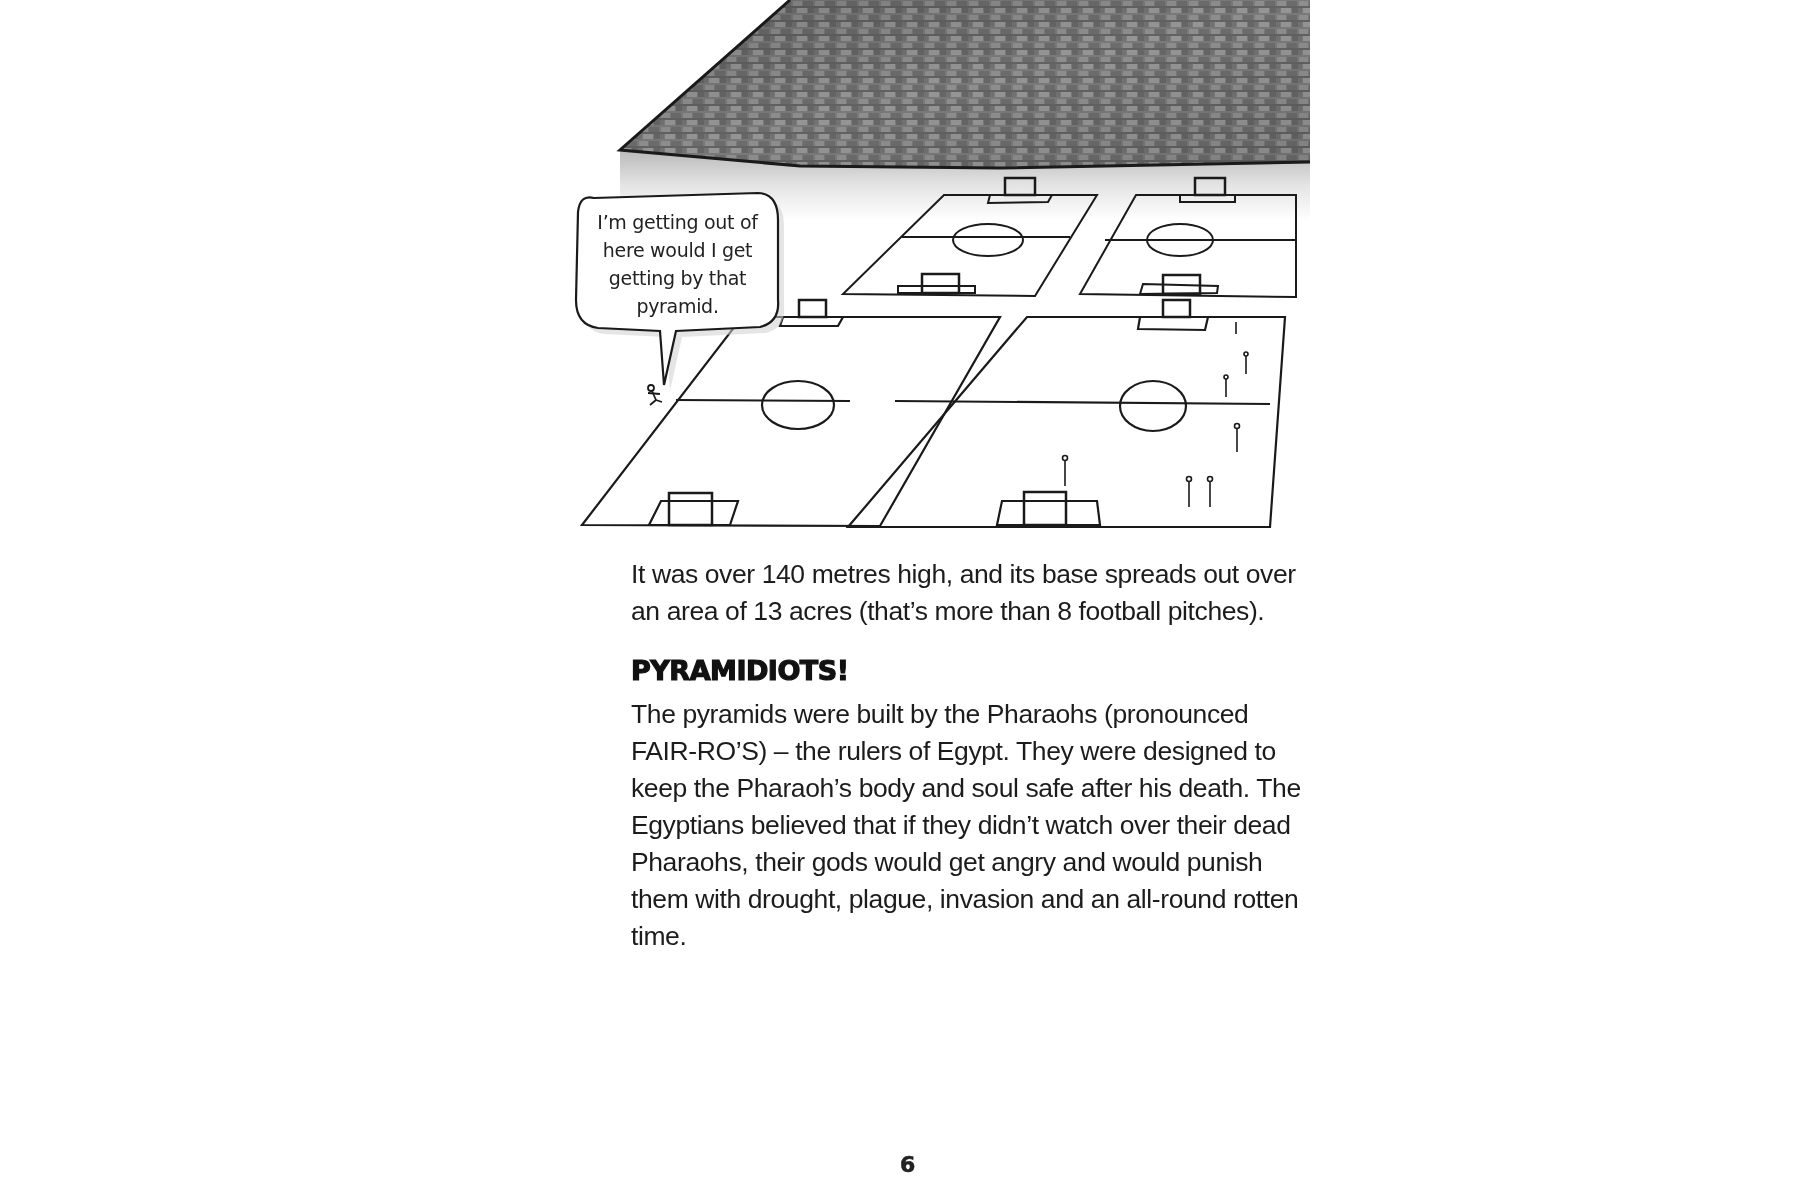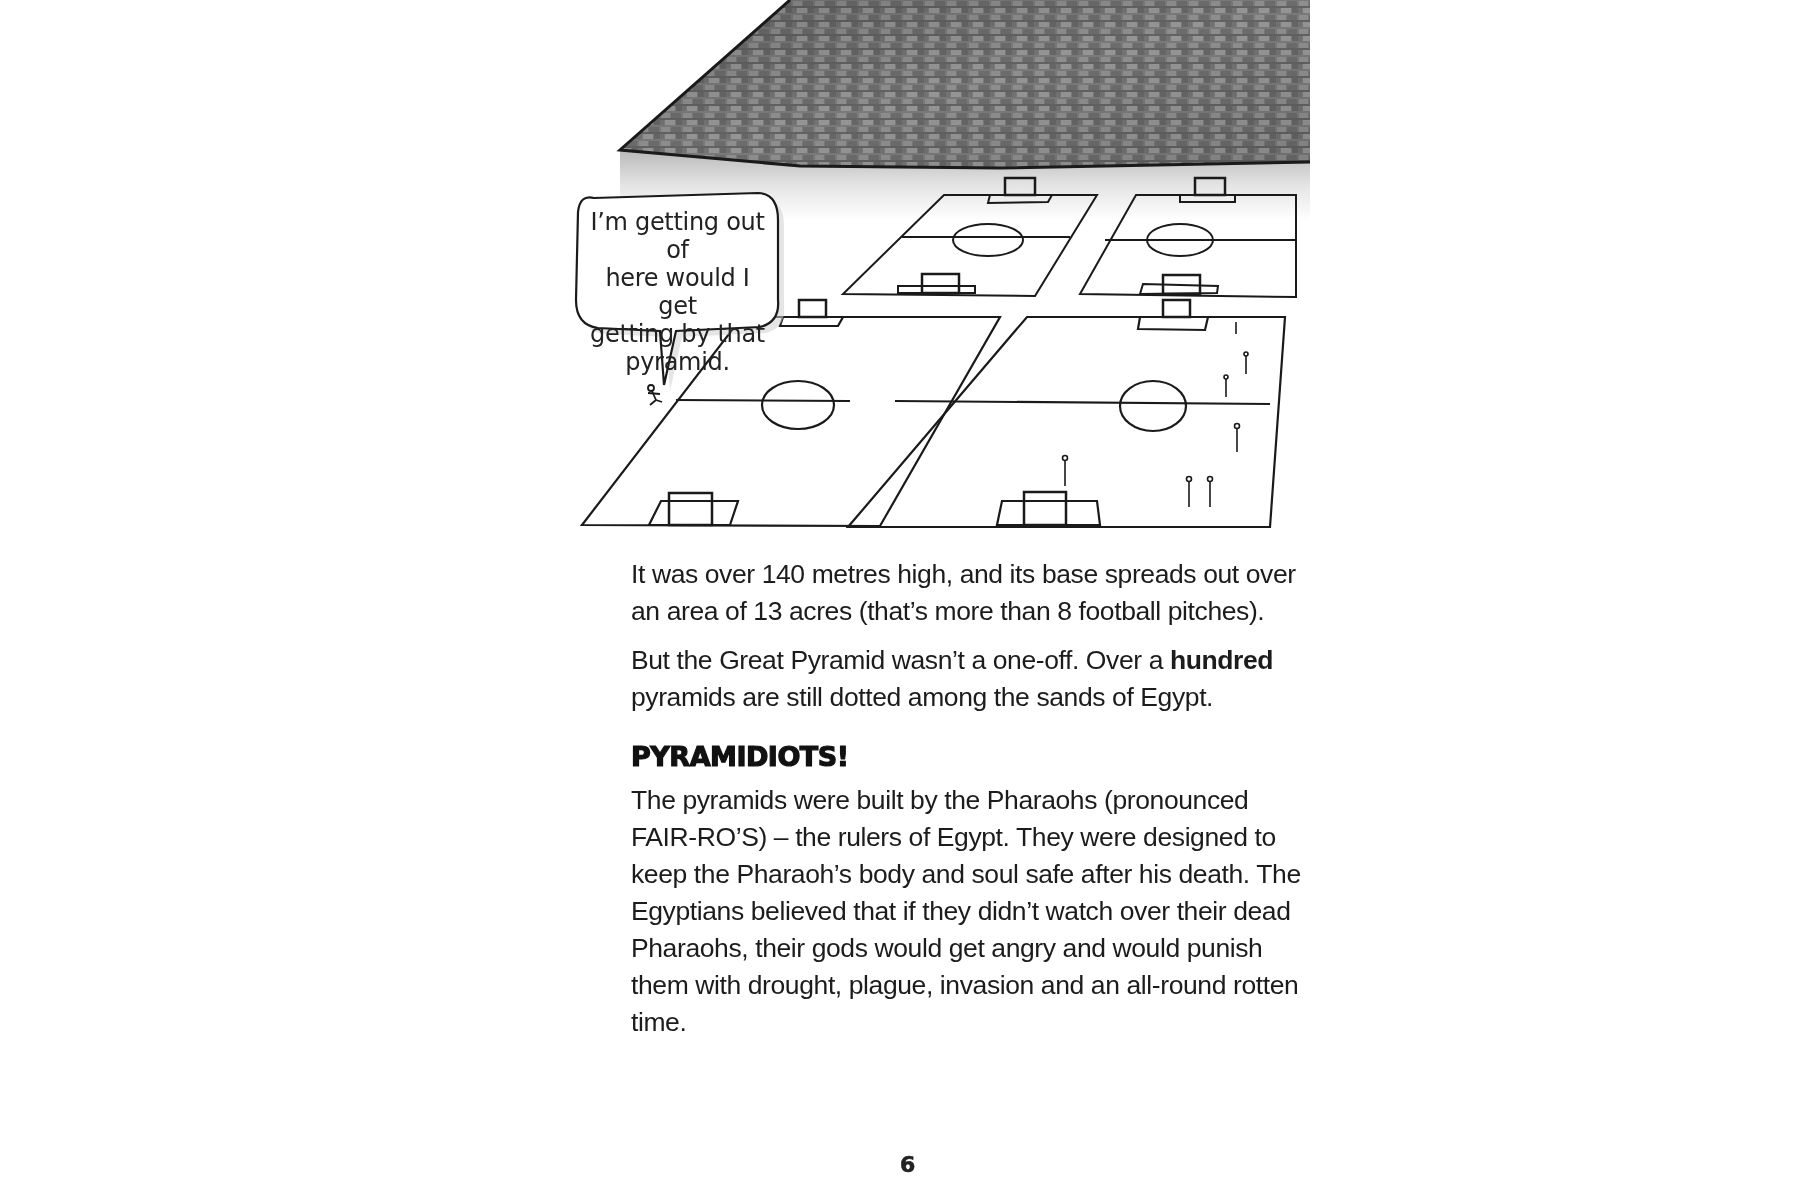--- a/index.html
+++ b/index.html
@@ -1,18 +1,18 @@
 <!DOCTYPE html>
 <html><head>
 <meta charset="utf-8">
 <style>
   html, body { margin: 0; padding: 0; background: #ffffff; }
   body { width: 1800px; height: 1200px; position: relative; overflow: hidden; font-family: "Liberation Sans", sans-serif; color: #1a1a1a; }
   .illustration { position: absolute; left: 0; top: 0; width: 1800px; height: 545px; }
-  .bubble-text { position: absolute; left: 585px; top: 208px; width: 185px; text-align: center; font-family: "DejaVu Sans", sans-serif; font-size: 24px; line-height: 28px; color: #222; letter-spacing: -0.3px; }
+  .bubble-text { position: absolute; left: 585px; top: 208px; width: 185px; text-align: center; font-family: "DejaVu Sans", sans-serif; font-size: 19px; line-height: 28px; color: #222; letter-spacing: -0.3px; }
   .page-text { position: absolute; left: 583px; top: 556px; width: 680px; font-family: "Liberation Sans", sans-serif; font-size: 26.5px; line-height: 37px; color: #1c1c1c; letter-spacing: -0.4px; margin-left: 48px; }
   .page-text p { margin: 0 0 12px 0; }
   .page-text p.tight { margin-bottom: 11px; }
   .page-text strong { font-weight: 700; }
   .heading { font-family: "DejaVu Sans", sans-serif; font-weight: 900; font-size: 27px; letter-spacing: -0.5px; margin: 22px 0 6px 0; color: #111; -webkit-text-stroke: 1.2px #111; line-height: 38px; }
   .page-number { position: absolute; left: 900px; top: 1152px; font-family: "DejaVu Sans", sans-serif; font-weight: 900; font-size: 22px; color: #222; -webkit-text-stroke: 0.6px #222; }
 </style>
 </head>
 <body>
 
@@ -135,18 +135,17 @@
 
 <div class="bubble-text">
   <div>I’m getting out of</div>
   <div>here would I get</div>
   <div>getting by that</div>
   <div>pyramid.</div>
 </div>
 
 <div class="page-text">
   <p>It was over 140 metres high, and its base spreads out over an area of 13 acres (that’s more than 8 football pitches).</p>
-  <p class="tight"><span>But the Great Pyramid wasn’t a one-off. Over a </span><strong>hundred</strong><span> pyramids are still dotted among the sands of Egypt.</span></p>
   <div class="heading">PYRAMIDIOTS!</div>
   <p>The pyramids were built by the Pharaohs (pronounced FAIR-RO’S) – the rulers of Egypt. They were designed to keep the Pharaoh’s body and soul safe after his death. The Egyptians believed that if they didn’t watch over their dead Pharaohs, their gods would get angry and would punish them with drought, plague, invasion and an all-round rotten time.</p>
 </div>
 
 <div class="page-number">6</div>
 
 </body></html>

